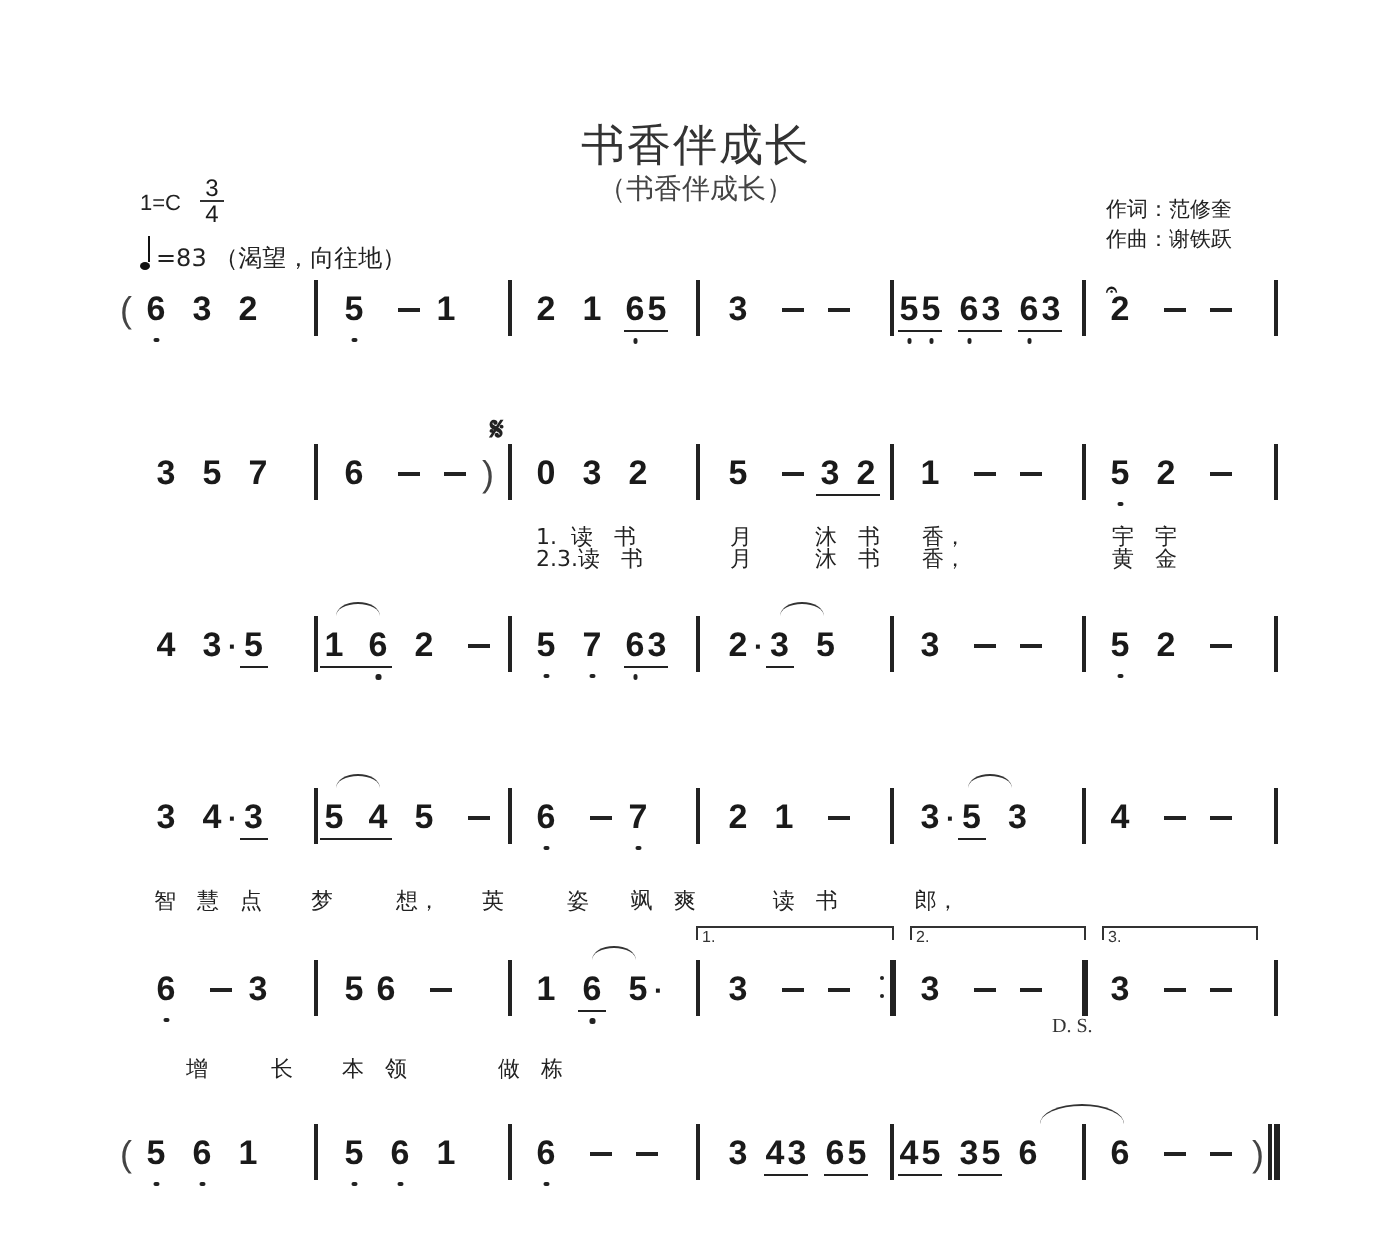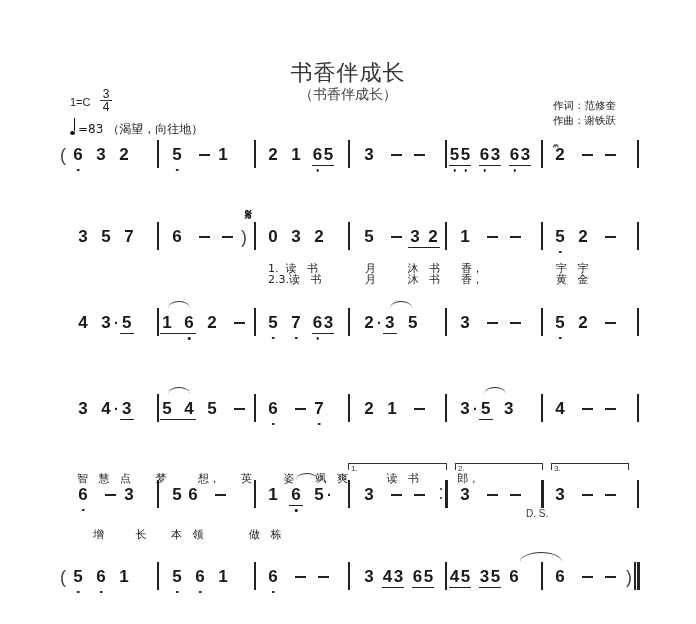--- a/index.html
+++ b/index.html
@@ -27,21 +27,21 @@
   .n.u { border-bottom:1.5px solid #222; margin-right:0; }
   .n .ld { position:absolute; left:50%; bottom:-6px; width:2.5px; height:2.5px; background:#222; border-radius:50%; transform:translateX(-50%); }
   .n.u .ld { bottom:-7px; }
   .dash { display:inline-block; width:11px; height:1.5px; background:#222; margin:0 6px; }
   .paren { font-weight:normal; font-size:18px; color:#444; margin-right:5px; }
   .dot { display:inline-block; margin:0 1px; font-weight:bold; font-size:14px; }
   .slur { position:absolute; border-top:1.5px solid #333; border-radius:50% 50% 0 0 / 100% 100% 0 0; height:6px; }
   .lyr { position:absolute; font-size:11px; line-height:12px; color:#222; font-family:"DejaVu Sans", sans-serif; white-space:pre; }
   .volta { position:absolute; height:6px; border-top:1px solid #333; border-left:1px solid #333; border-right:1px solid #333; font-size:8px; line-height:9px; padding-left:2px; color:#333; }
   .segno { font-size:16px; color:#222; font-weight:bold; }
-  .ds { font-size:10px; color:#333; font-family:Liberation Sans, sans-serif;text-align:right; }
+  .ds { font-size:10px; color:#333; font-family:Liberation Serif, serif;text-align:right; }
 </style>
 </head>
 <body>
 
 <div class="abs title">书香伴成长</div>
 <div class="abs subtitle">（书香伴成长）</div>
 <div class="abs credits">
   <div>作词：范修奎</div>
   <div>作曲：谢铁跃</div>
 </div>
@@ -234,21 +234,21 @@
       <span class="dot">·</span>
       <span class="n u" style="margin-right:9px">5</span>
     <span class="n">3</span>
   </div>
   <div class="measure" style="left:553px;top:0;">
     <span class="n">4</span>
     <span class="dash"></span>
     <span class="dash"></span>
   </div>
 
-  <div class="lyr" style="left:77px;top:51px;margin-top:28px;"><span>智</span>   <span>慧</span>   <span>点</span>       <span>梦</span>         <span>想，</span>      <span>英</span>         <span>姿</span>      <span>飒</span>   <span>爽</span>           <span>读</span>   <span>书</span>           <span>郎，</span></div>
+  <div class="lyr" style="left:77px;top:51px;"><span>智</span>   <span>慧</span>   <span>点</span>       <span>梦</span>         <span>想，</span>      <span>英</span>         <span>姿</span>      <span>飒</span>   <span>爽</span>           <span>读</span>   <span>书</span>           <span>郎，</span></div>
 </div>
 
 <div class="row" style="top:480px;">
   <div class="bar" style="left:157px;top:0;height:28px;"></div>
   <div class="bar" style="left:254px;top:0;height:28px;"></div>
   <div class="bar" style="left:348px;top:0;height:28px;"></div>
   <div class="bar thick" style="left:445px;top:0;height:28px;"></div>
   <div class="abs" style="left:440px;top:8px;width:2px;height:2px;background:#222;border-radius:50%;"></div>
   <div class="abs" style="left:440px;top:17px;width:2px;height:2px;background:#222;border-radius:50%;"></div>
   <div class="bar thick" style="left:541px;top:0;height:28px;"></div>

